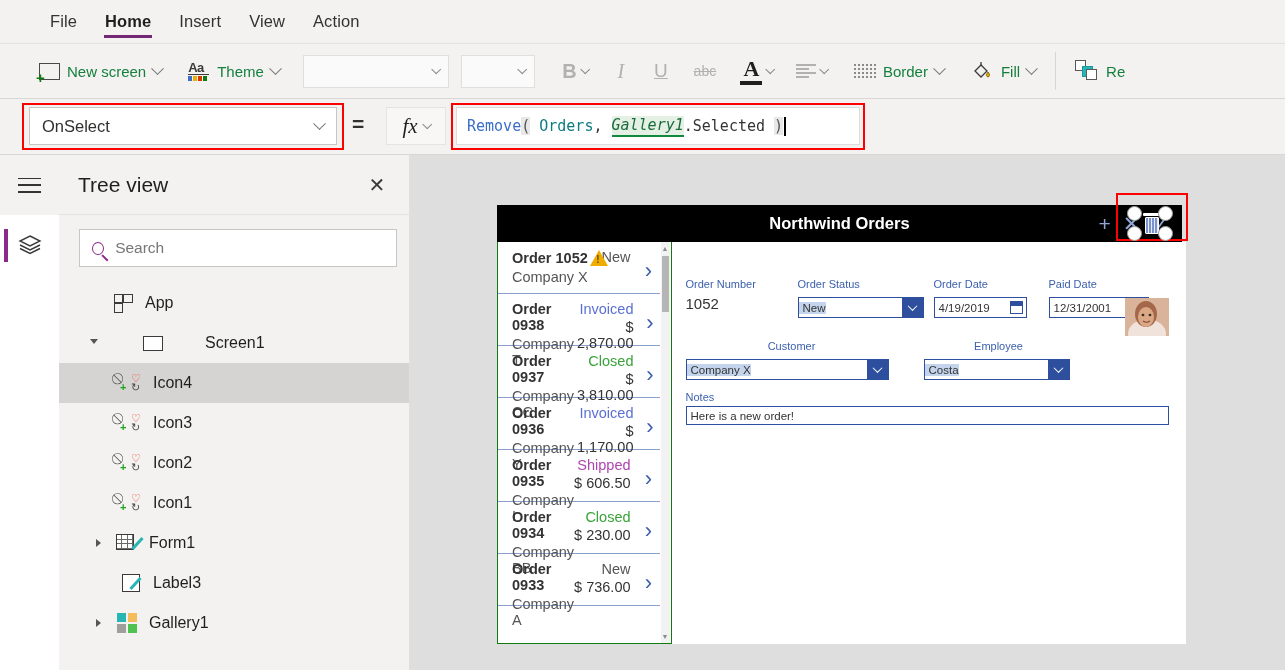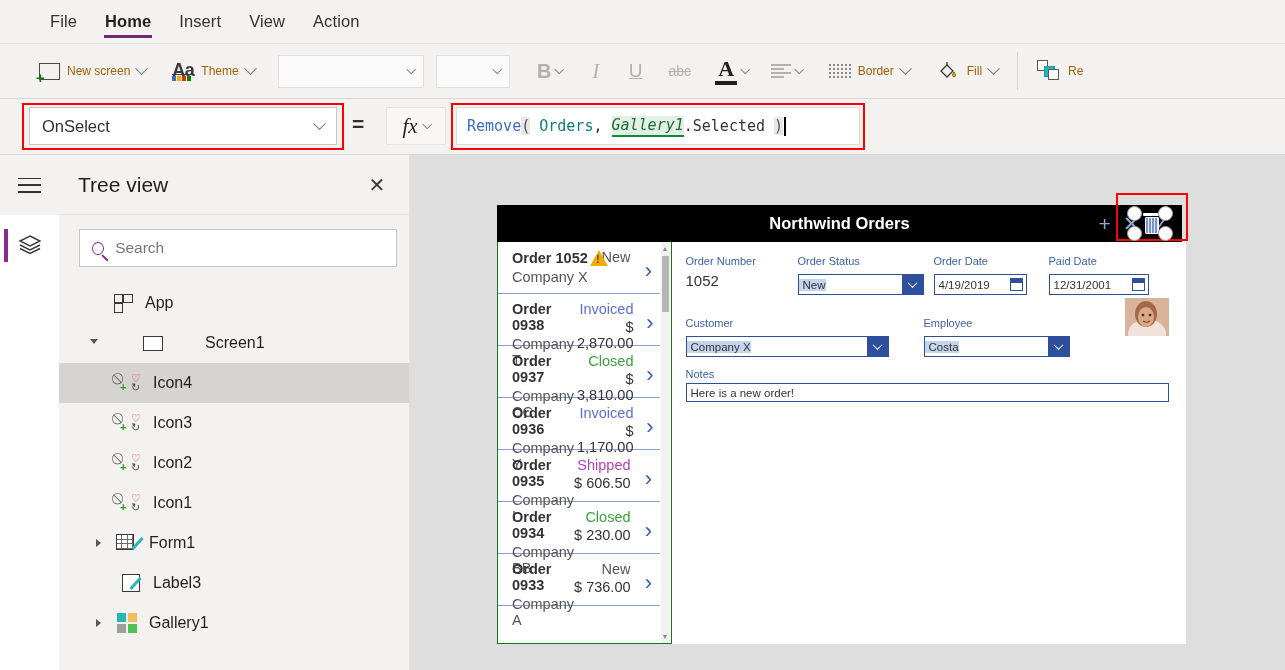--- a/index.html
+++ b/index.html
@@ -29,37 +29,37 @@
     height:2.5px; background:#742774;
   }
 
   
   .ribbon {
     position:absolute; left:0; top:44px; width:1285px; height:55px;
     background:#f3f2f1; border-bottom:1px solid #d9d7d5;
     display:flex; align-items:center; padding-left:30px;
   }
   .rb { display:flex; align-items:center; height:42px; gap:7px; padding:0 9px; color:#605e5c; font-size:15.5px; cursor:default;}
-  .rb .lbl { color:#a16207; font-size:12px;}
+  .rb .lbl { color:#15803d; font-size:15px;}
   .chev { display:inline-block; width:9px; height:9px; border-right:1.4px solid #7a7a7a; border-bottom:1.4px solid #7a7a7a; transform:rotate(45deg) translate(-2px,-2px); }
   .chev-sm { display:inline-block; width:7px; height:7px; border-right:1.3px solid #8a8a8a; border-bottom:1.3px solid #8a8a8a; transform:rotate(45deg) translate(-1px,-2px); }
   .rb-combo {
     width:146px; height:33px; background:#fafafa; border:1px solid #e1dfdd;
     display:flex; align-items:center; justify-content:flex-end; padding-right:9px;
   }
   .rb-combo.small { width:74px; }
   .fmt-btn { width:40px; height:40px; display:flex; align-items:center; justify-content:center; gap:4px; color:#b3b1af;}
   .divider-v { width:1px; height:38px; background:#d8d6d4; margin:0 10px; }
 
   
   .ns-icon { position:relative; width:21px; height:17px; border:1.6px solid #4a4a4a; }
   .ns-plus { position:absolute; left:-4px; bottom:-6px; color:#107c10; font-size:15px; font-weight:bold; line-height:1;}
   
   .theme-ico { position:relative; width:22px; height:20px;}
-  .theme-ico .aa { font-size:18px; color:#3b3a39; font-weight:600; letter-spacing:-.5px; position:absolute; top:-1px; left:0;}
+  .theme-ico .aa { font-size:13px; color:#3b3a39; font-weight:600; letter-spacing:-.5px; position:absolute; top:-1px; left:0;}
   .theme-ico .ul { position:absolute; bottom:6px; left:0; width:21px; height:1.4px; background:#3b3a39;}
   .theme-ico .sw { position:absolute; bottom:0; left:0; display:flex; gap:1px;}
   .theme-ico .sw i { width:4px; height:5px; display:block;}
   
   .fill-ico { position:relative; width:22px; height:20px;}
   
   .bd-ico { width:22px; height:15px; display:flex; flex-direction:column; justify-content:space-between;}
   .bd-ico i { display:block; height:2px; background:#8a8a8a; }
   .bd-ico i.dashed { background:repeating-linear-gradient(to right,#8a8a8a 0 2px,transparent 2px 4px); }
   
@@ -164,21 +164,21 @@
   .gal-ord { font-size:14.5px; font-weight:bold; color:#333333; position:relative; display:inline-block;}
   .gal-comp { font-size:14.5px; color:#555555; margin-top:2px;}
   .gal-right { text-align:right; padding-right:7px;}
   .gal-status { font-size:14.5px; }
   .gal-amt { font-size:14.5px; color:#333333; margin-top:2px;}
   .gal-chev { width:22px; display:flex; align-items:center; justify-content:center; font-size:22px; color:#3b5fac; font-weight:300;}
   .warn { position:absolute; right:-20px; top:0px; width:0;height:0; border-left:9px solid transparent; border-right:9px solid transparent; border-bottom:16px solid #f0ad00;}
   .warn span { position:absolute; left:-2.5px; top:5px; font-size:10px; color:#5a4500; font-weight:bold; line-height:1;}
 
   .form { flex:1; background:#ffffff; padding:13px 17px 0 14px; position:relative;}
-  .frow { display:flex; gap:0; margin-bottom:11px;}
+  .frow { display:flex; gap:0; margin-bottom:11px;margin-top:23px;}
   .fld { display:flex; flex-direction:column;}
   .flabel { font-size:11px; color:#3b5fac; margin-bottom:3px;}
   .fval { font-size:15px; color:#333333; padding-top:2px;}
   .fctl { height:21px; border:1.6px solid #2e4f9e; background:#ffffff; display:flex; align-items:center; position:relative;}
   .fctl .txt { font-size:11.5px; color:#333; padding-left:4px; white-space:nowrap;}
   .fctl .txt.hl { background:#c3d4ec;}
   .fdrop { position:absolute; right:0; top:0; width:21px; height:100%; background:#2e4f9e; display:flex; align-items:center; justify-content:center;}
   .fdrop .cv { width:7px;height:7px;border-right:1.8px solid #fff;border-bottom:1.8px solid #fff;transform:rotate(45deg) translate(-1px,-1px);}
   .fcal { position:absolute; right:3px; top:3px; width:13px; height:13px; border:1.5px solid #2e4f9e; }
   .fcal::before { content:""; position:absolute; left:0; top:0; right:0; height:3.5px; background:#2e4f9e;}
@@ -618,21 +618,21 @@
             </div>
             <div class="fld" style="width:120px;">
               <span class="flabel">Paid Date</span>
               <span class="fctl" style="width:100px;margin-top:4px;">
                 <span class="txt">12/31/2001</span>
                 <span class="fcal"></span>
               </span>
             </div>
           </div>
 
-          <div class="frow" style="margin-top:22px;">
+          <div class="frow" style="margin-top:22px;text-align:center;">
             <div class="fld" style="width:212px;">
               <span class="flabel">Customer</span>
               <span class="fctl" style="width:203px;margin-top:4px;">
                 <span class="txt hl">Company X</span>
                 <span class="fdrop">
                     <span class="cv"></span>
                   </span>
               </span>
             </div>
             <div class="fld" style="width:150px;margin-left:26px;">

